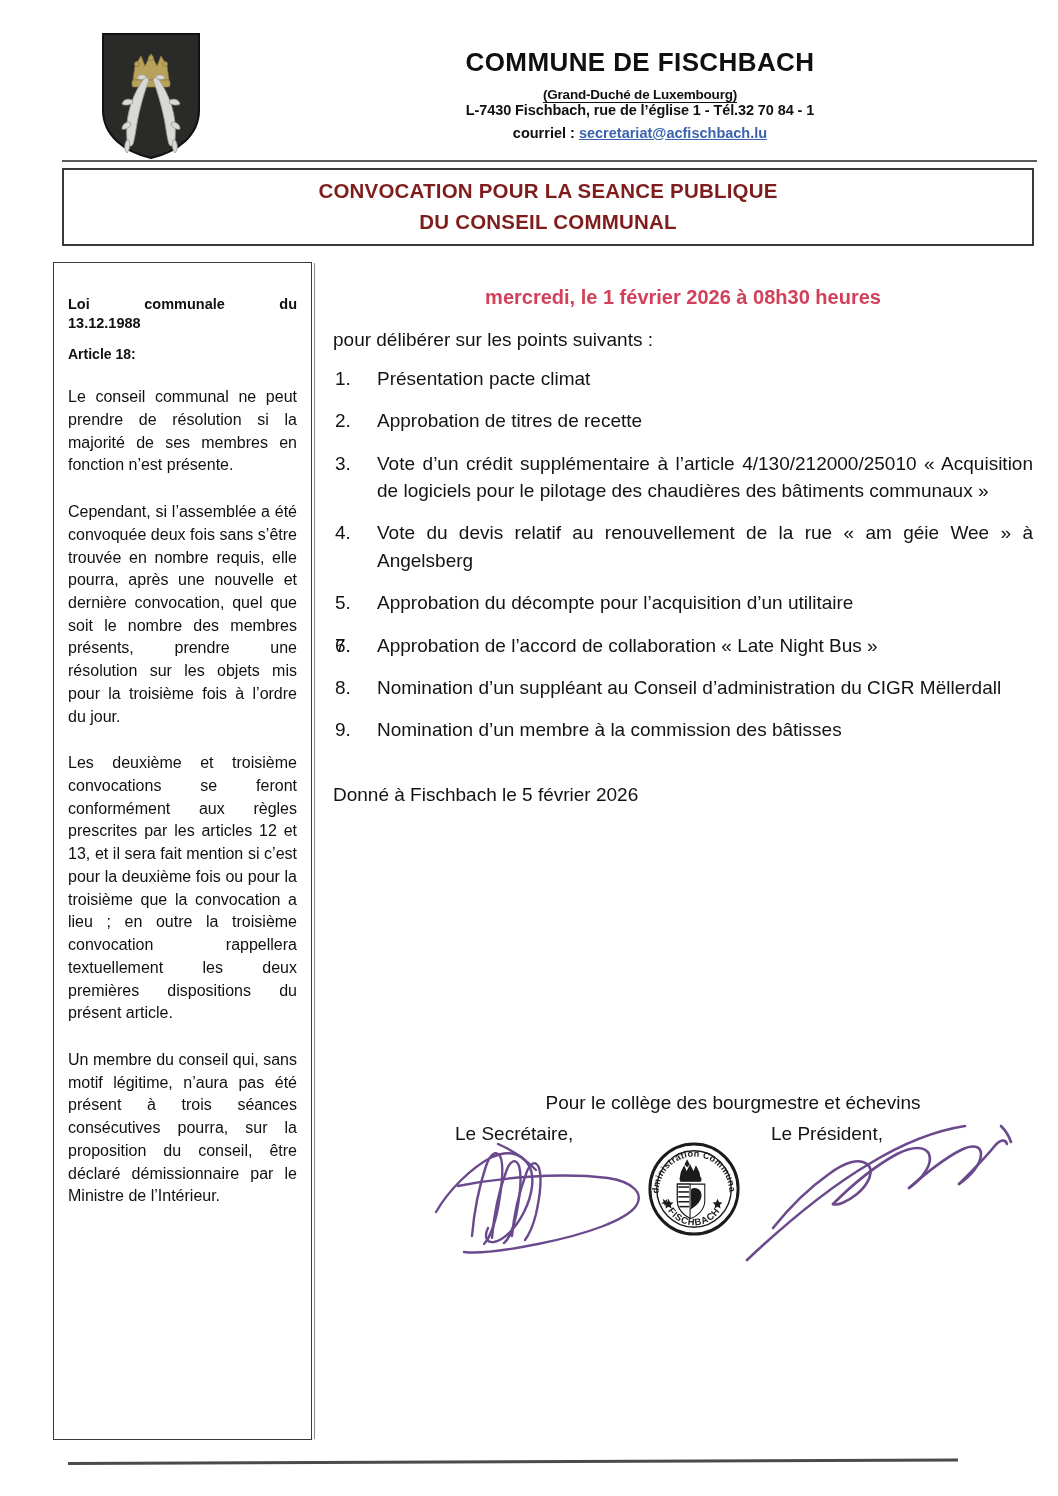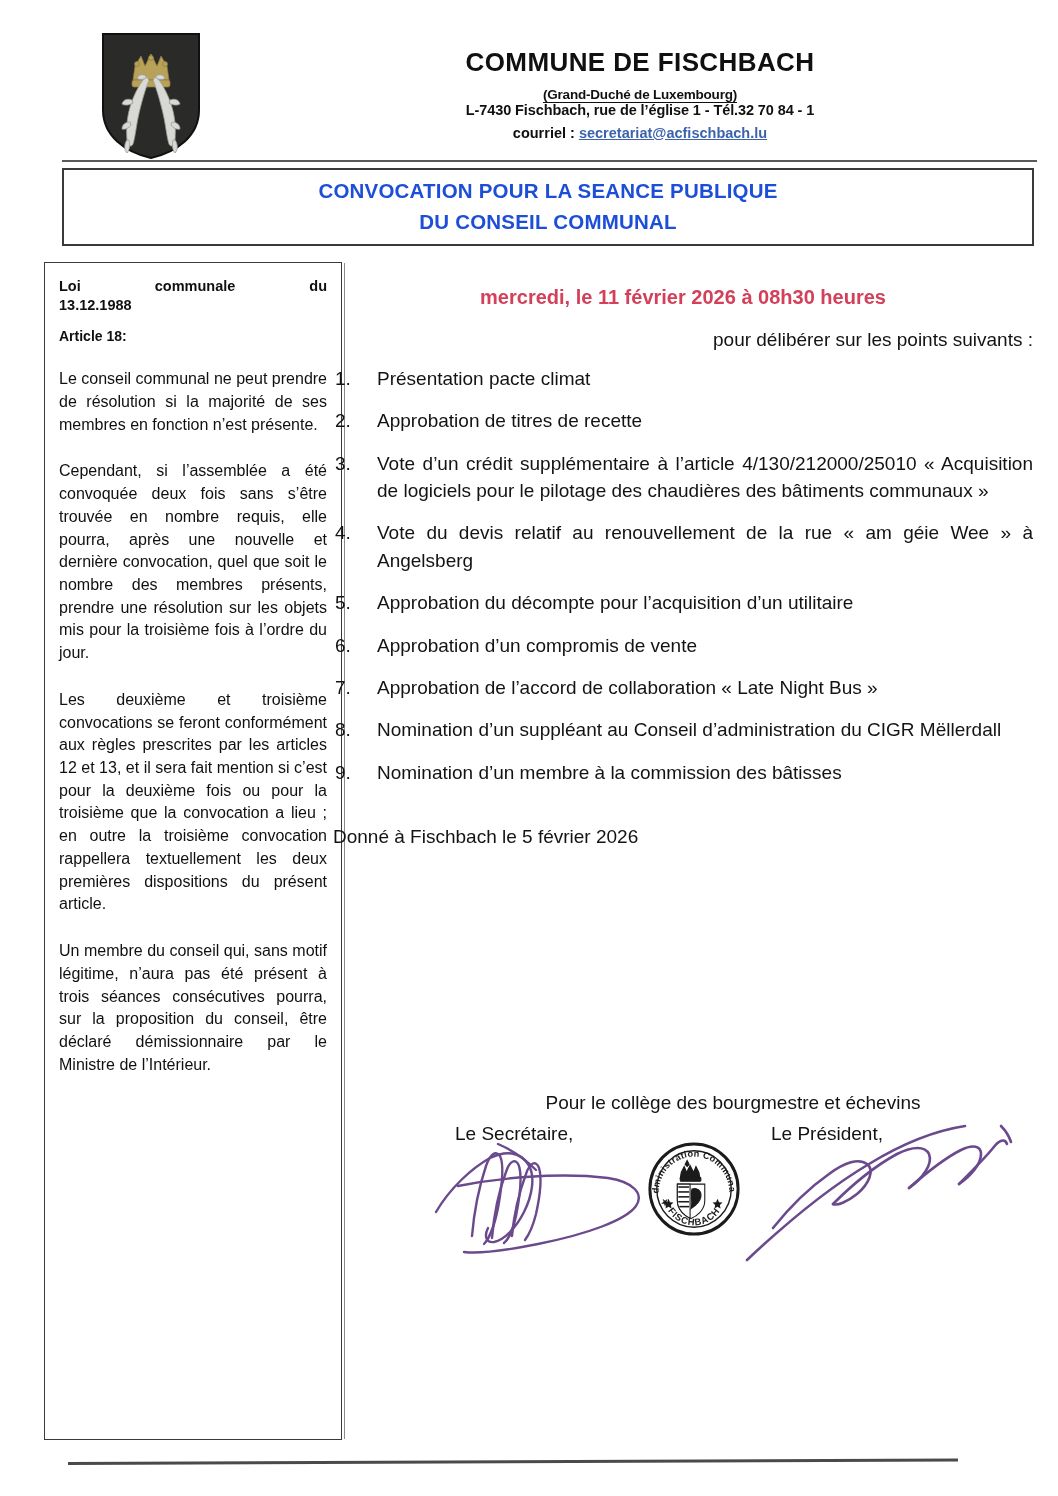--- a/index.html
+++ b/index.html
@@ -100,35 +100,35 @@
     box-sizing: border-box;
     display: flex;
     flex-direction: column;
     align-items: center;
     justify-content: center;
   }
   .title-line {
     font-size: 20.5px;
     font-weight: bold;
     letter-spacing: 0.2px;
-    color: #1d4ed8;
+    color: #7f1d1d;
     line-height: 1.5;
     text-align: center;
   }
 
   
   .sidebar {
     position: absolute;
-    left: 44px;
+    left: 53px;
     top: 262px;
-    width: 298px;
+    width: 259px;
     height: 1178px;
     border: 1.6px solid #3a3a3a;
     box-sizing: border-box;
-    padding: 14px 14px 10px 14px;
+    padding: 32px 14px 10px 14px;
   }
   .sidebar::after {
     
     content: "";
     position: absolute;
     right: -4px;
     top: 0;
     width: 1px;
     height: 100%;
     background: #8a8a8a;
@@ -183,21 +183,20 @@
     margin-top: 18px;
     text-align: center;
     font-size: 20px;
     font-weight: bold;
     color: #d2405a;
   }
   .delib {
     margin-top: 20px;
     font-size: 19px;
     color: #131313;
-    text-align: right;
   }
 
   .agenda {
     margin-top: 14px;
     list-style: none;
     padding: 0;
     margin-left: 0;
   }
   .agenda li {
     position: relative;
@@ -358,21 +357,21 @@
     <div class="sb-article">Article 18:</div>
     <div class="sb-p">Le conseil communal ne peut prendre de résolution si la majorité de ses membres en fonction n’est présente.</div>
     <div class="sb-p">Cependant, si l’assemblée a été convoquée deux fois sans s’être trouvée en nombre requis, elle pourra, après une nouvelle et dernière convocation, quel que soit le nombre des membres présents, prendre une résolution sur les objets mis pour la troisième fois à l’ordre du jour.</div>
     <div class="sb-p">Les deuxième et troisième convocations se feront conformément aux règles prescrites par les articles 12 et 13, et il sera fait mention si c’est pour la deuxième fois ou pour la troisième que la convocation a lieu ; en outre la troisième convocation rappellera textuellement les deux premières dispositions du présent article.</div>
     <div class="sb-p">Un membre du conseil qui, sans motif légitime, n’aura pas été présent à trois séances consécutives pourra, sur la proposition du conseil, être déclaré démissionnaire par le Ministre de l’Intérieur.</div>
   </div>
 
   <div class="body-col">
 
 
-    <div class="date-line">mercredi, le 11 février 2026 à 08h30 heures</div>
+    <div class="date-line">mercredi, le 1 février 2026 à 08h30 heures</div>
 
     <div class="delib">pour délibérer sur les points suivants :</div>
 
     <ul class="agenda">
       <li>
         <span class="num">1.</span>
         <span>Présentation pacte climat</span>
       </li>
       <li>
         <span class="num">2.</span>
@@ -385,21 +384,20 @@
       <li>
         <span class="num">4.</span>
         <span>Vote du devis relatif au renouvellement de la rue « am géie Wee » à Angelsberg</span>
       </li>
       <li>
         <span class="num">5.</span>
         <span>Approbation du décompte pour l’acquisition d’un utilitaire</span>
       </li>
       <li>
         <span class="num">6.</span>
-        <span>Approbation d’un compromis de vente</span>
       </li>
       <li>
         <span class="num">7.</span>
         <span>Approbation de l’accord de collaboration « Late Night Bus »</span>
       </li>
       <li>
         <span class="num">8.</span>
         <span>Nomination d’un suppléant au Conseil d’administration du CIGR Mëllerdall</span>
       </li>
       <li>

